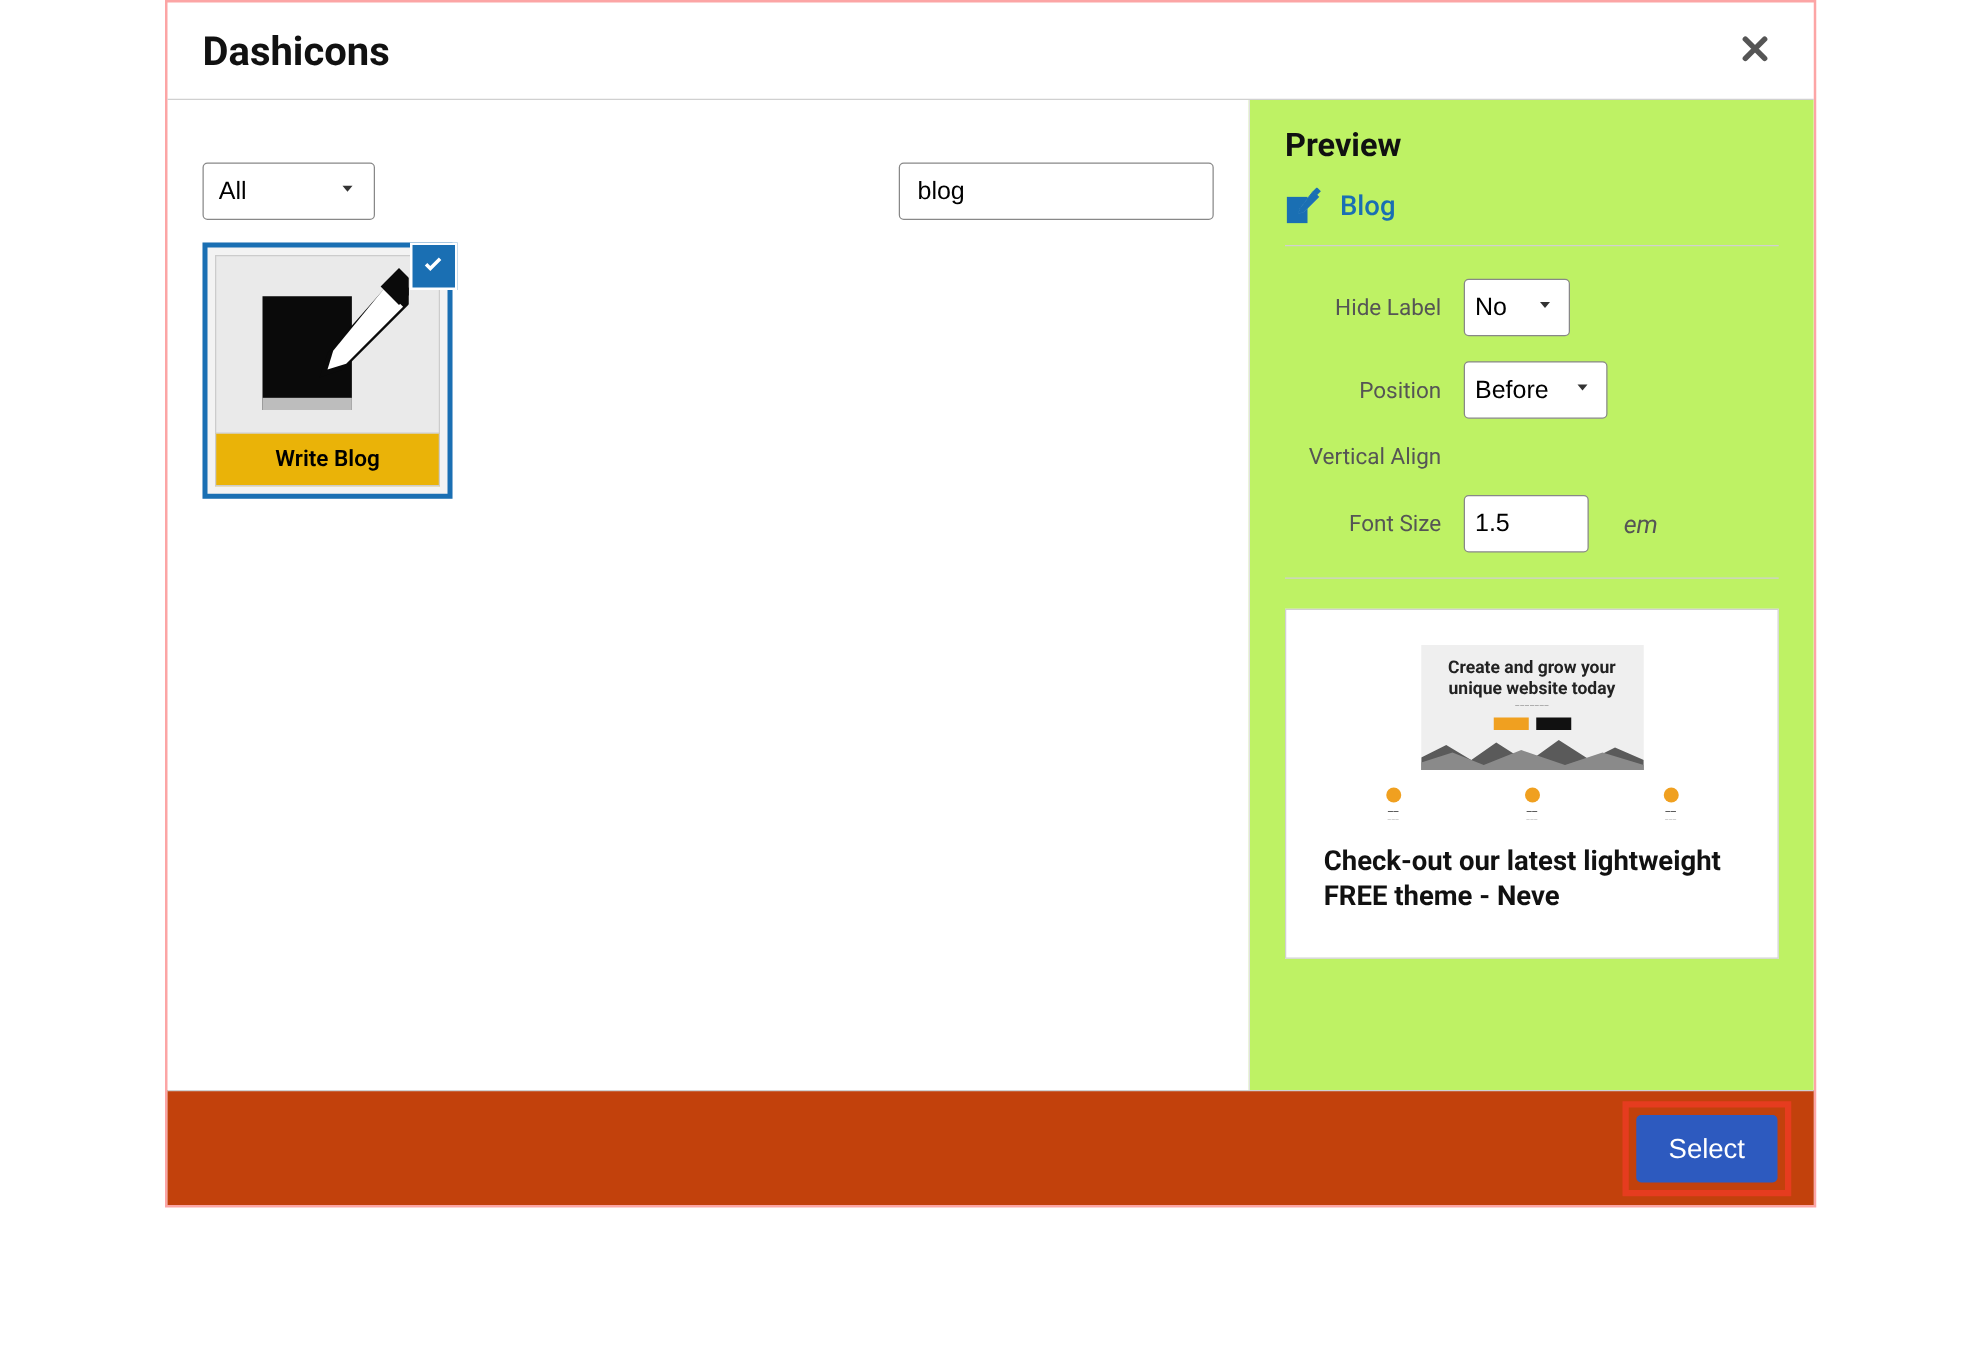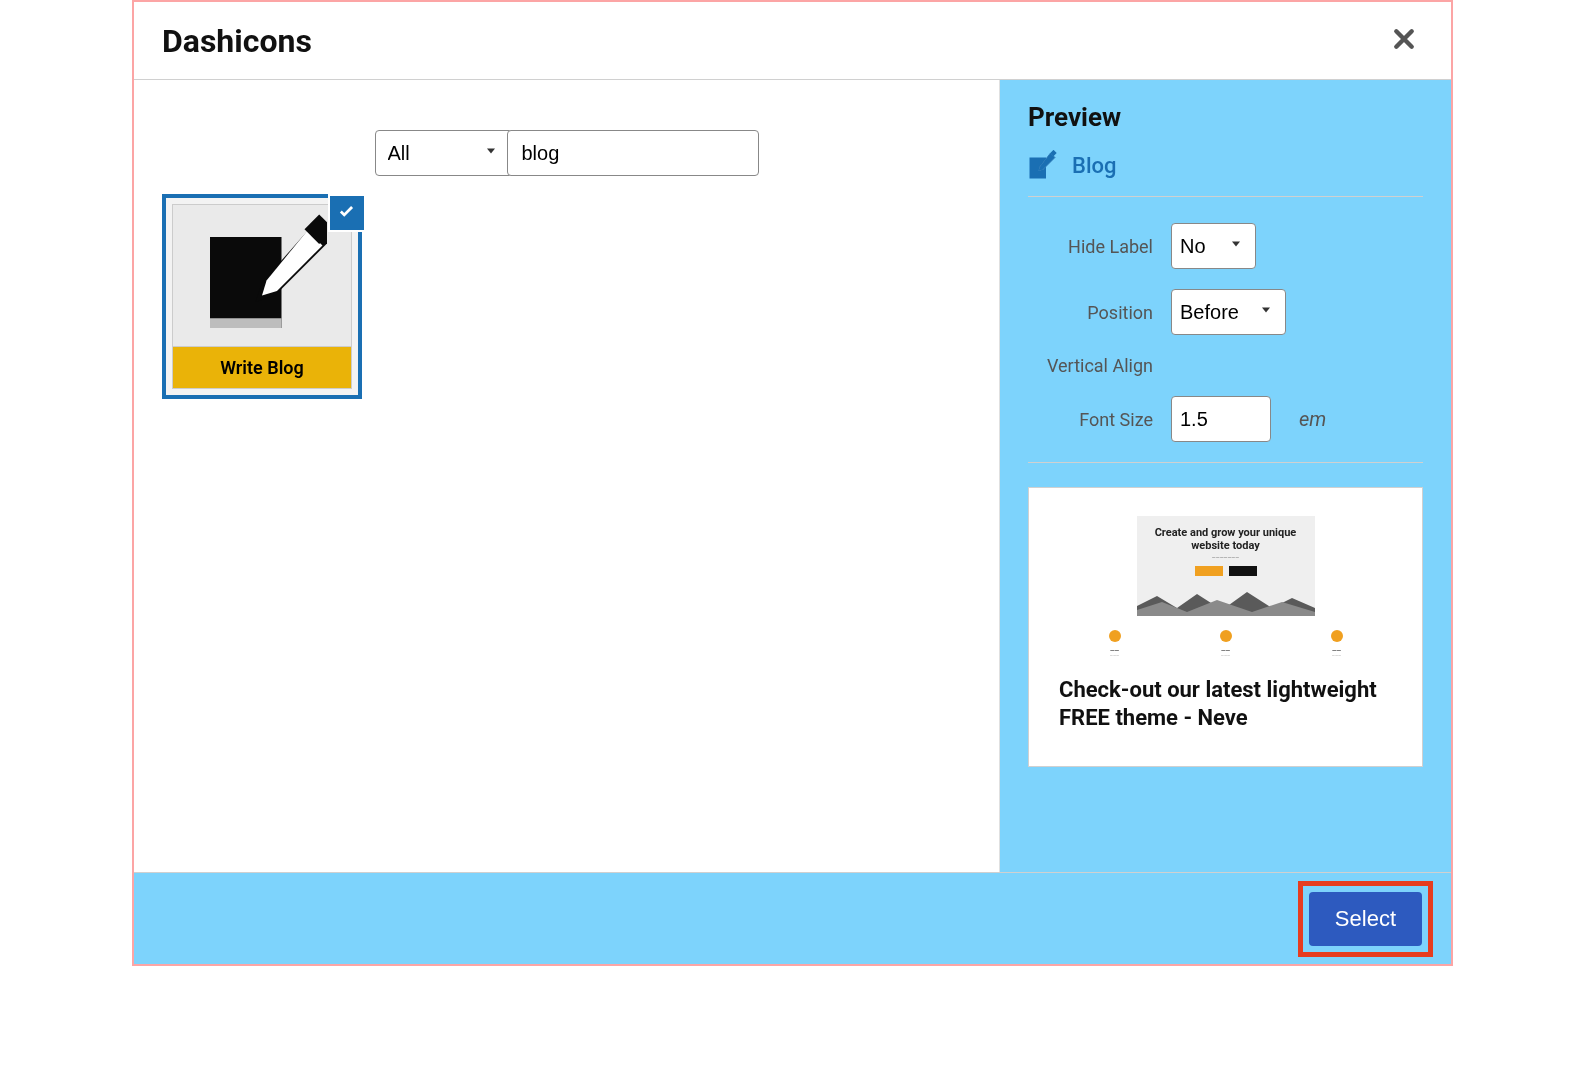--- a/index.html
+++ b/index.html
@@ -49,21 +49,21 @@
   }
 
   .left-panel {
     flex: 1;
     padding: 50px 28px 0 28px;
     display: flex;
     flex-direction: column;
   }
   .controls-row {
     display: flex;
-    justify-content: center;
+    justify-content: space-between;
     gap: 8px;
     margin-bottom: 18px;
   }
   .select-wrap, .search-wrap {
     display: inline-flex;
     align-items: center;
   }
   select.filter-select {
     height: 46px;
     width: 138px;
@@ -134,21 +134,21 @@
     background: #1a6fb3;
     border: 2px solid #fff;
     display: flex;
     align-items: center;
     justify-content: center;
   }
   .icon-check svg { width: 22px; height: 22px; }
 
   .right-panel {
     width: 452px;
-    background: #7dd3fc;
+    background: #bef264;
     border-left: 1px solid #e0e0e0;
     padding: 22px 28px 0 28px;
     overflow: hidden;
   }
   .preview-title {
     font-size: 26px;
     font-weight: 700;
     color: #111;
     margin-bottom: 18px;
   }
@@ -222,21 +222,21 @@
     height: 100px;
     margin: 0 auto 14px auto;
     background: #efefef;
     position: relative;
     display: flex;
     flex-direction: column;
     align-items: center;
     justify-content: flex-start;
     padding-top: 10px;
   }
-  .promo-hero-title { font-size: 11px; font-weight: 700; text-align: center; color: #222; line-height: 1.2; }
+  .promo-hero-title { font-size: 14px; font-weight: 700; text-align: center; color: #222; line-height: 1.2; }
   .promo-hero-sub { font-size: 5px; color: #666; text-align: center; margin-top: 2px; max-width: 120px; }
   .promo-buttons { display: flex; gap: 6px; margin-top: 6px; }
   .promo-btn-a { width: 28px; height: 10px; background: #f0a020; }
   .promo-btn-b { width: 28px; height: 10px; background: #111; }
   .promo-mtns {
     position: absolute;
     bottom: 0;
     left: 0;
     width: 100%;
     height: 28px;
@@ -257,21 +257,21 @@
     line-height: 1.25;
   }
 
   .footer {
     height: 92px;
     border-top: 1px solid #d0d0d0;
     display: flex;
     align-items: center;
     justify-content: flex-end;
     padding: 0 18px;
-    background: #7dd3fc;
+    background: #c2410c;
   }
   .select-button-wrap {
     border: 5px solid #e63c1f;
     padding: 6px;
     display: inline-block;
   }
   .select-button {
     background: #2d5abf;
     color: #fff;
     font-size: 22px;

